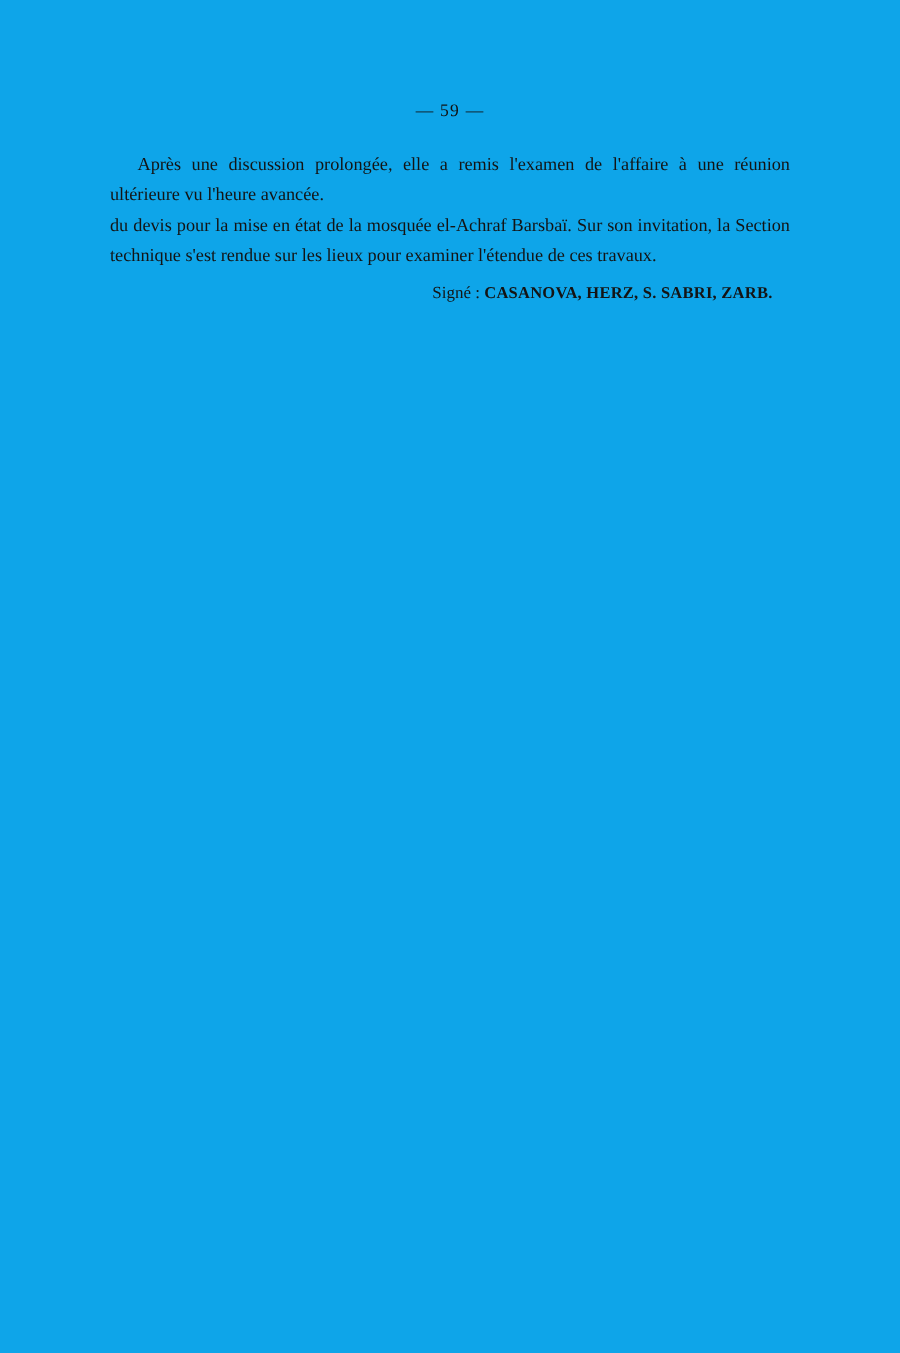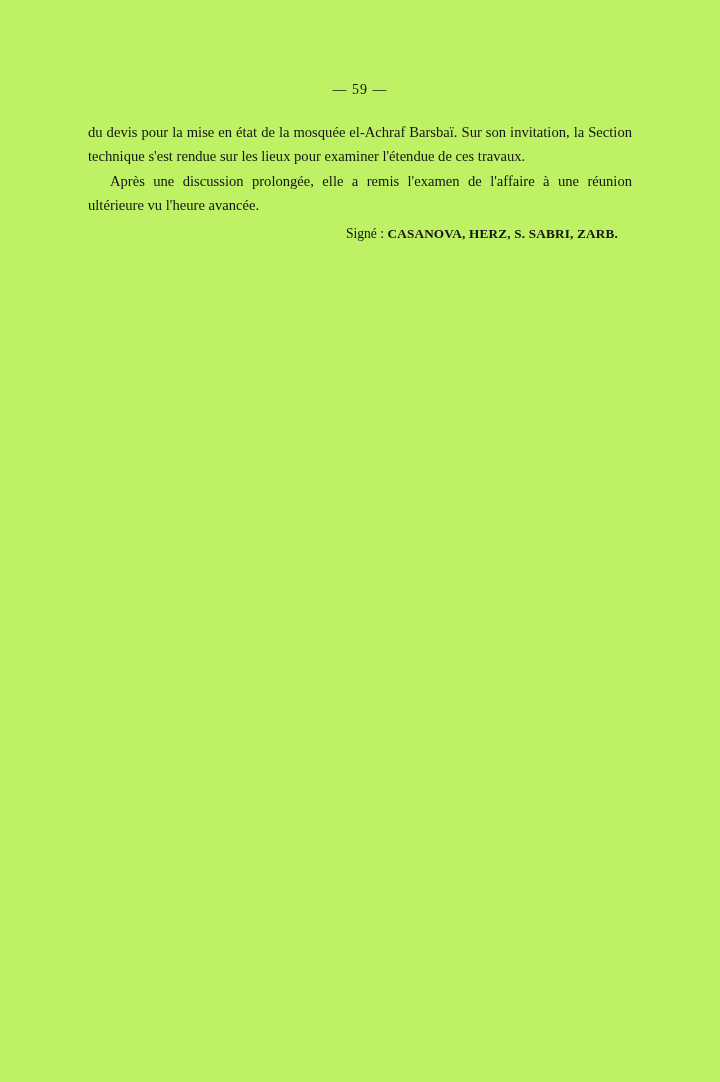--- a/index.html
+++ b/index.html
@@ -11,21 +11,21 @@
     width: 720px;
     height: 1082px;
     position: relative;
     font-family: "Liberation Serif", serif;
     color: #1a1a1a;
     overflow: hidden;
   }
   .page {
     position: absolute;
     inset: 0;
-    background: #bef264;
+    background: #0ea5e9;
   }
   .page-number {
     position: absolute;
     top: 82px;
     left: 0;
     width: 720px;
     text-align: center;
     font-family: "Liberation Serif", serif;
     font-size: 14px;
     letter-spacing: 1px;
@@ -77,23 +77,23 @@
 </style>
 </head>
 <body>
 
 <div class="page">
 
   <div class="page-number">— 59 —</div>
 
   <div class="text-block">
 
+    <p class="para indent">Après une discussion prolongée, elle a remis l'examen de l'affaire à une réunion ultérieure vu l'heure avancée.</p>
+
     <p class="para">du devis pour la mise en état de la mosquée el-Achraf Barsbaï. Sur son invitation, la Section technique s'est rendue sur les lieux pour examiner l'étendue de ces travaux.</p>
-
-    <p class="para indent">Après une discussion prolongée, elle a remis l'examen de l'affaire à une réunion ultérieure vu l'heure avancée.</p>
 
 
     <p class="signature-line">
       <span>Signé :</span>
       <span class="smallcaps">CASANOVA, HERZ, S. SABRI, ZARB.</span>
     </p>
 
   </div>
 </div>
 

